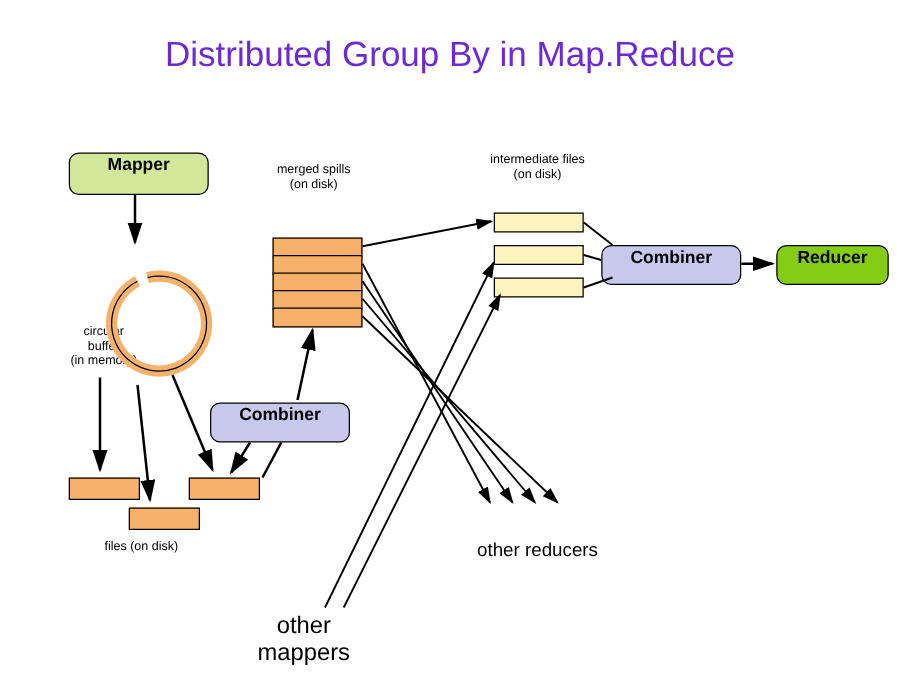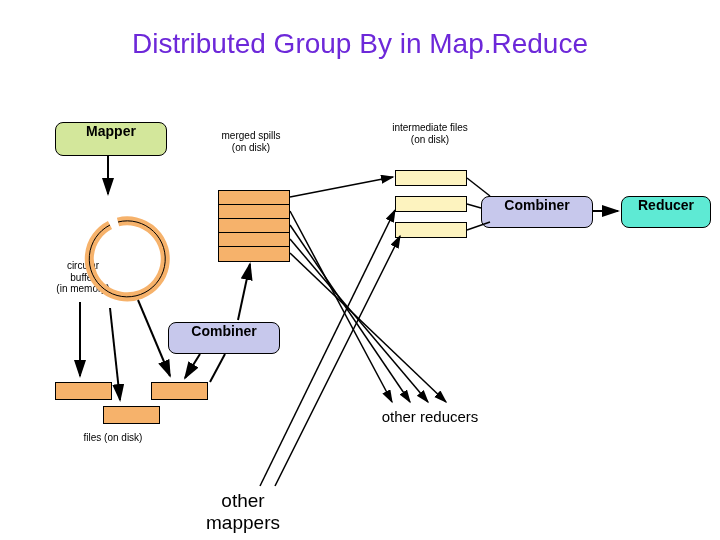--- a/index.html
+++ b/index.html
@@ -49,25 +49,25 @@
 <div>
   <div class="stripe" style="left:395px;top:170px;width:70px;height:14px;background:#fdf3bf"></div>
   <div class="stripe" style="left:395px;top:196px;width:70px;height:14px;background:#fdf3bf"></div>
   <div class="stripe" style="left:395px;top:222px;width:70px;height:14px;background:#fdf3bf"></div>
 </div>
 
 <div class="box" style="left:481px;top:196px;width:110px;height:30px;background:#c7c8ec">
   <span>Combiner</span>
 </div>
 
-<div class="box" style="left:621px;top:196px;width:88px;height:30px;background:#5eead4">
+<div class="box" style="left:621px;top:196px;width:88px;height:30px;background:#84cc16">
   <span>Reducer</span>
 </div>
 
-<div class="lbl" style="left:370px;top:408px;width:120px;font-size:15px">other reducers</div>
+<div class="lbl" style="left:370px;top:432px;width:120px;font-size:15px">other reducers</div>
 
 <div class="lbl" style="left:188px;top:490px;width:110px;font-size:19px">other mappers</div>
 
 <svg viewBox="0 0 720 540">
   <defs>
     <marker id="ar" markerWidth="10" markerHeight="10" refX="8" refY="3" orient="auto">
       <path d="M0,0 L9,3 L0,6 Z" fill="#000"></path>
     </marker>
   </defs>
 

